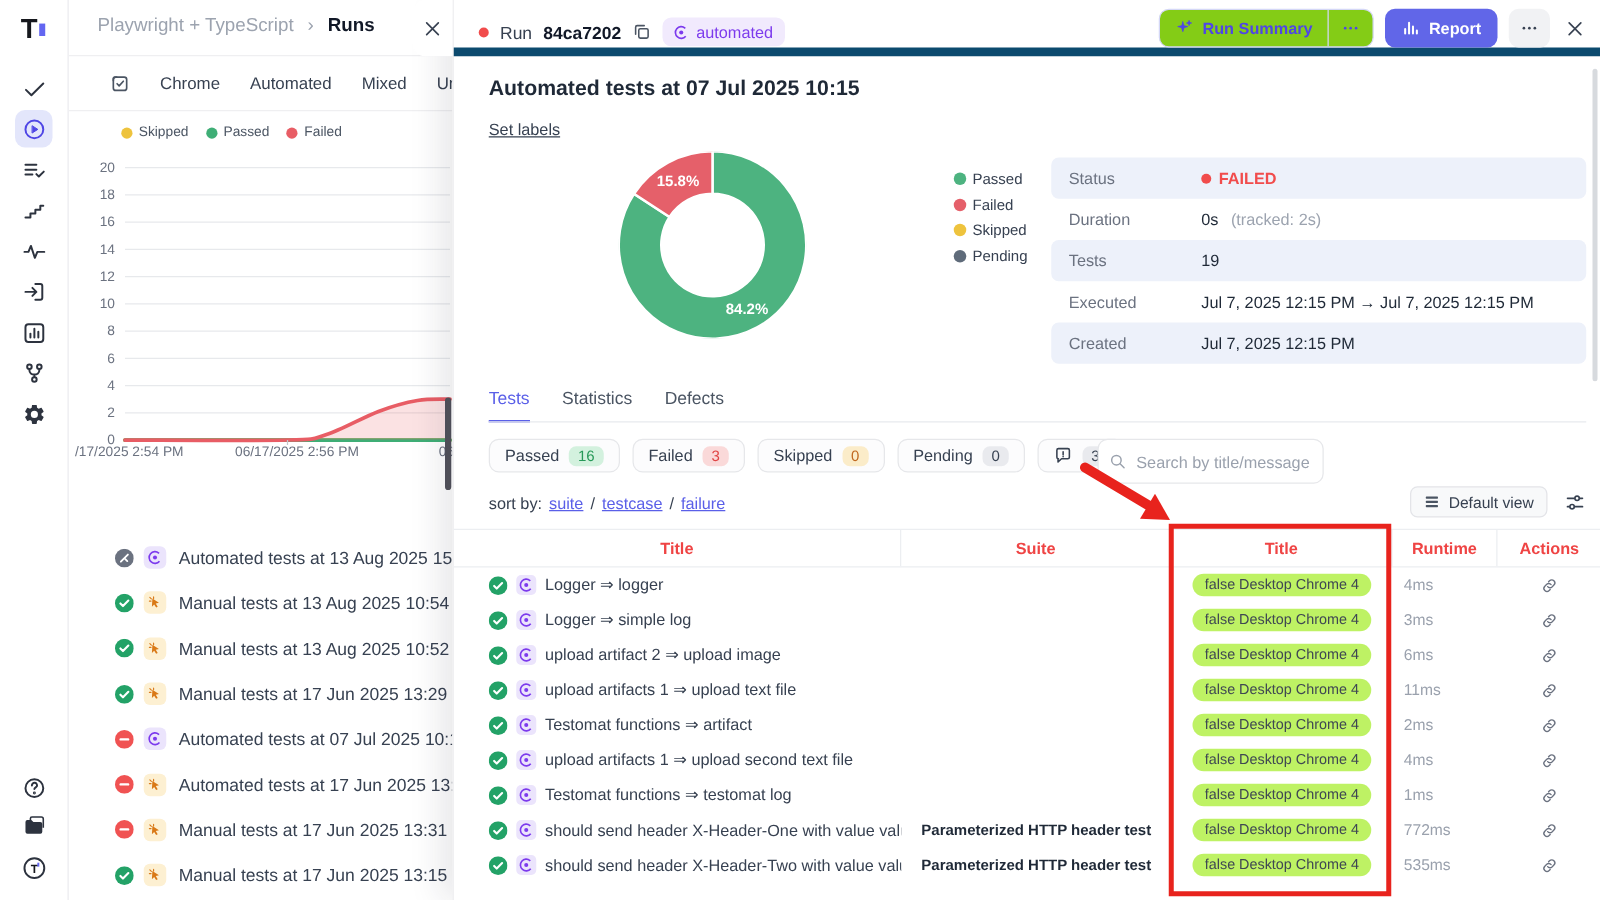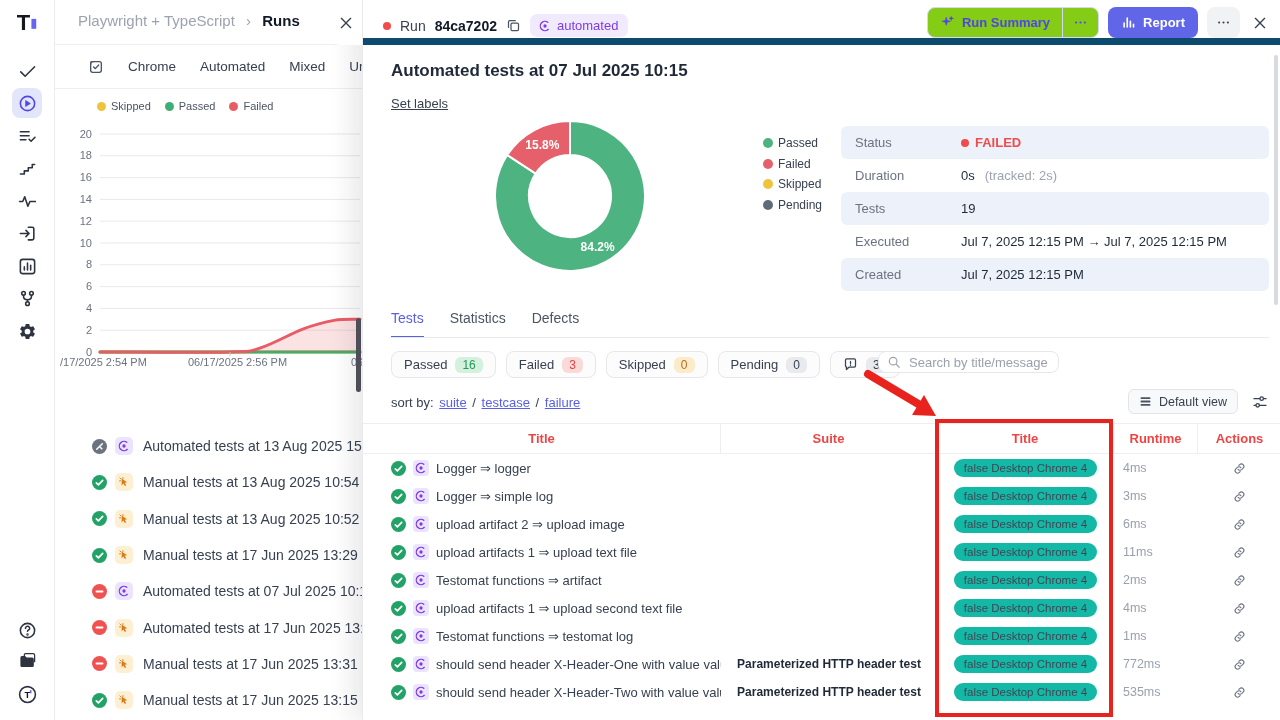--- a/index.html
+++ b/index.html
@@ -76,42 +76,42 @@
   #rp-tabs .rtab.active{color:#5a5fe8;border-bottom:2px solid #5a5fe8;}
   #rp-tabs-border{left:28px;top:337px;width:878px;height:1px;background:#e8eaee;}
   #filters-row{left:28px;top:351px;display:flex;gap:10px;align-items:center;}
   .filter-pill{display:flex;align-items:center;gap:8px;height:27px;padding:0 12px;border:1px solid #e6e7ea;border-radius:8px;background:#fcfcfd;font-size:13px;color:#374151;}
   .count-badge{font-size:12px;padding:1px 7px;border-radius:6px;}
   .count-badge.passed{background:#d3f1de;color:#279958;}
   .count-badge.failed{background:#fad9d9;color:#e04444;}
   .count-badge.skipped{background:#fbecc9;color:#c06820;}
   .count-badge.pending{background:#e9eaee;color:#374151;}
   .count-badge.comments{background:#e9eaee;color:#374151;}
-  #search-box{left:515px;top:351px;width:181px;height:22px;border:1px solid #e6e7ea;border-radius:8px;background:#fff;display:flex;align-items:center;padding:0 8px;gap:6px;color:#9ca3af;}
+  #search-box{left:515px;top:351px;width:181px;height:36px;border:1px solid #e6e7ea;border-radius:8px;background:#fff;display:flex;align-items:center;padding:0 8px;gap:6px;color:#9ca3af;}
   #search-box input{border:none;outline:none;width:100%;font-size:13px;color:#374151;}
   #search-box input::placeholder{color:#9aa1ad;}
   #sort-row{left:28px;top:395px;font-size:13px;color:#374151;}
   #sort-row a{color:#5a5fe8;text-decoration:underline;margin:0 2px;}
   #view-controls{right:12px;top:389px;display:flex;align-items:center;gap:14px;}
   #default-view-btn{display:flex;align-items:center;gap:7px;height:25px;padding:0 10px;border:1px solid #e3e4e8;border-radius:6px;background:#f8f9fa;font-size:12.5px;color:#374151;}
   #view-settings{color:#374151;display:flex;}
 
   
   #tests-table{left:0;top:423px;width:918px;}
   .tgrid{display:grid;grid-template-columns:358px 216px 177px 84px 83px;}
   #table-head{height:31px;border-top:1px solid #eceef1;border-bottom:1px solid #eceef1;}
   #table-head .th{display:flex;align-items:center;justify-content:center;font-size:13px;font-weight:bold;color:#ef4444;border-right:1px solid #eceef1;}
   #table-head .th:last-child{border-right:none;}
   .trow{height:28px;}
   .trow .td{display:flex;align-items:center;font-size:13px;color:#374151;overflow:hidden;white-space:nowrap;}
   .td.title-cell{padding-left:28px;gap:7px;}
   .td.title-cell .chip{width:16px;height:16px;flex:0 0 16px;border-radius:4px;}
   .td.suite-cell{justify-content:center;font-size:12px;font-weight:bold;color:#1f2937;}
   .td.meta-cell{justify-content:center;}
-  .meta-pill{background:#14b8a6;border-radius:10px;padding:3px 10px;font-size:11.5px;color:#3f4753;}
+  .meta-pill{background:#bef264;border-radius:10px;padding:3px 10px;font-size:11.5px;color:#3f4753;}
   .td.runtime-cell{padding-left:9px;font-size:12.5px;color:#9aa1ad;}
   .td.actions-cell{justify-content:center;color:#6b7280;}
 
   
   #annotation-box{left:935px;top:419px;width:178px;height:298px;border:4px solid #e8231d;z-index:10;pointer-events:none;}
   #annotation-arrow{left:858px;top:366px;z-index:10;pointer-events:none;}
 </style>
 </head>
 <body>
 

